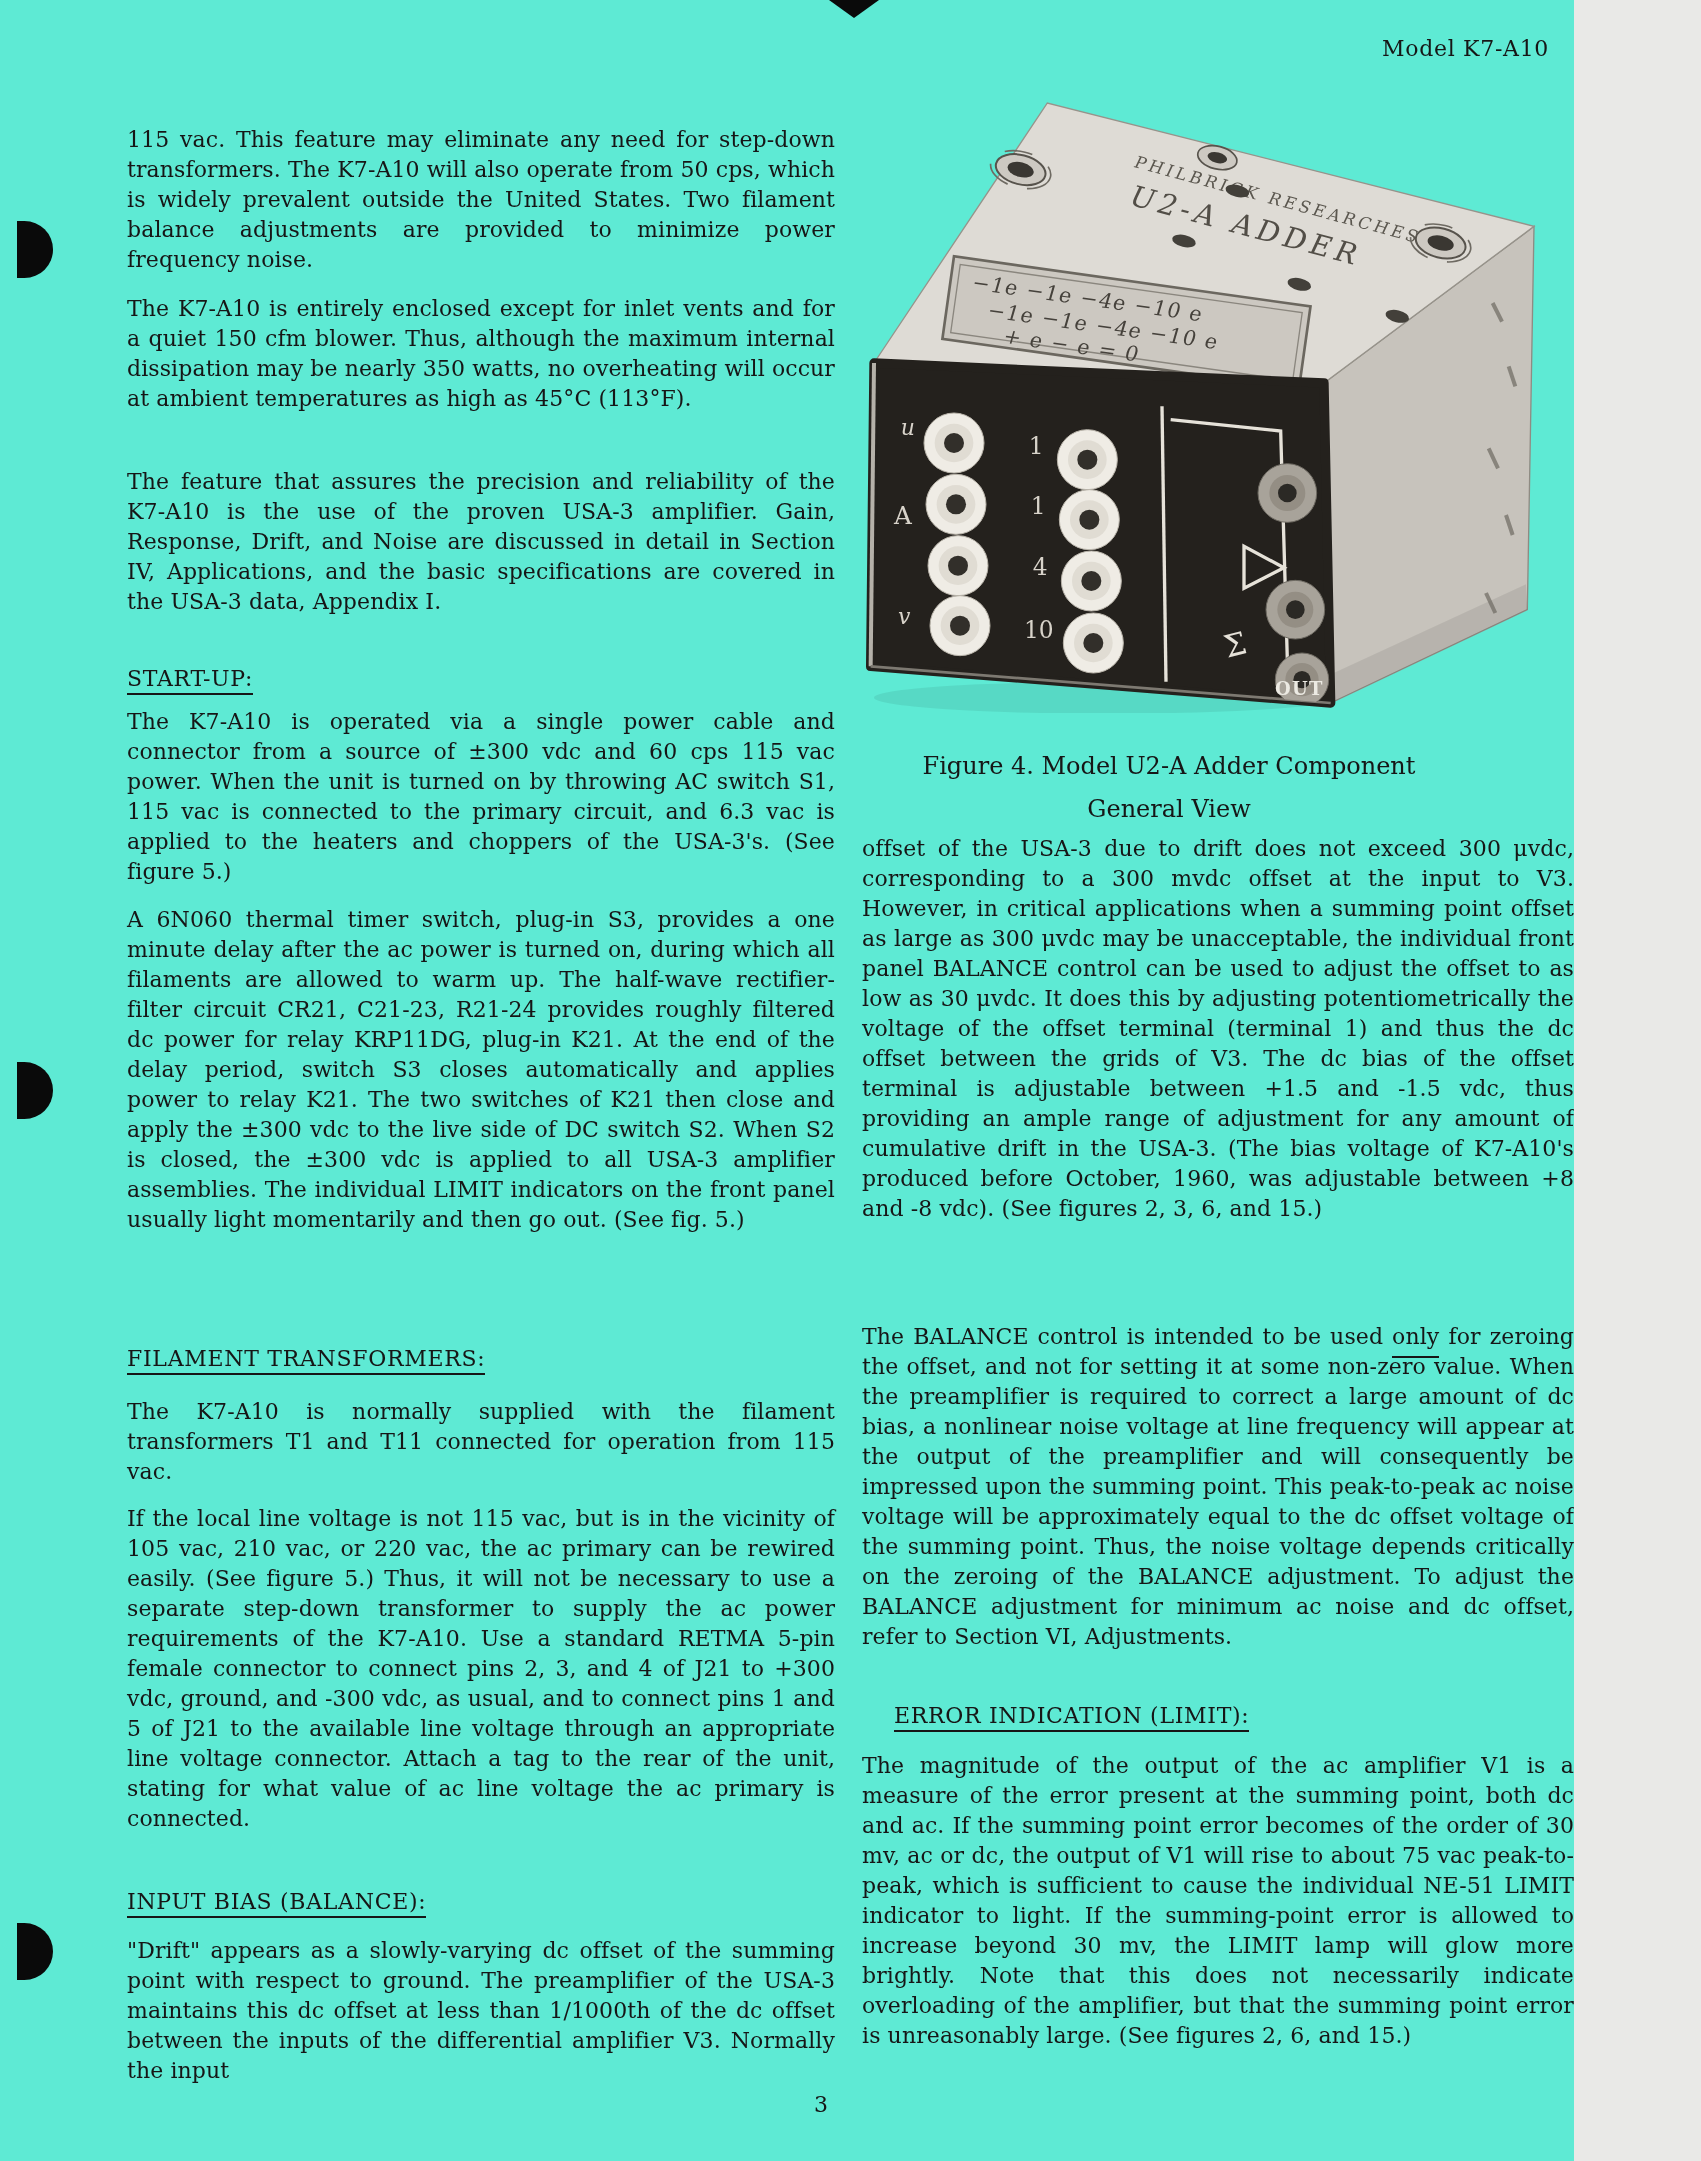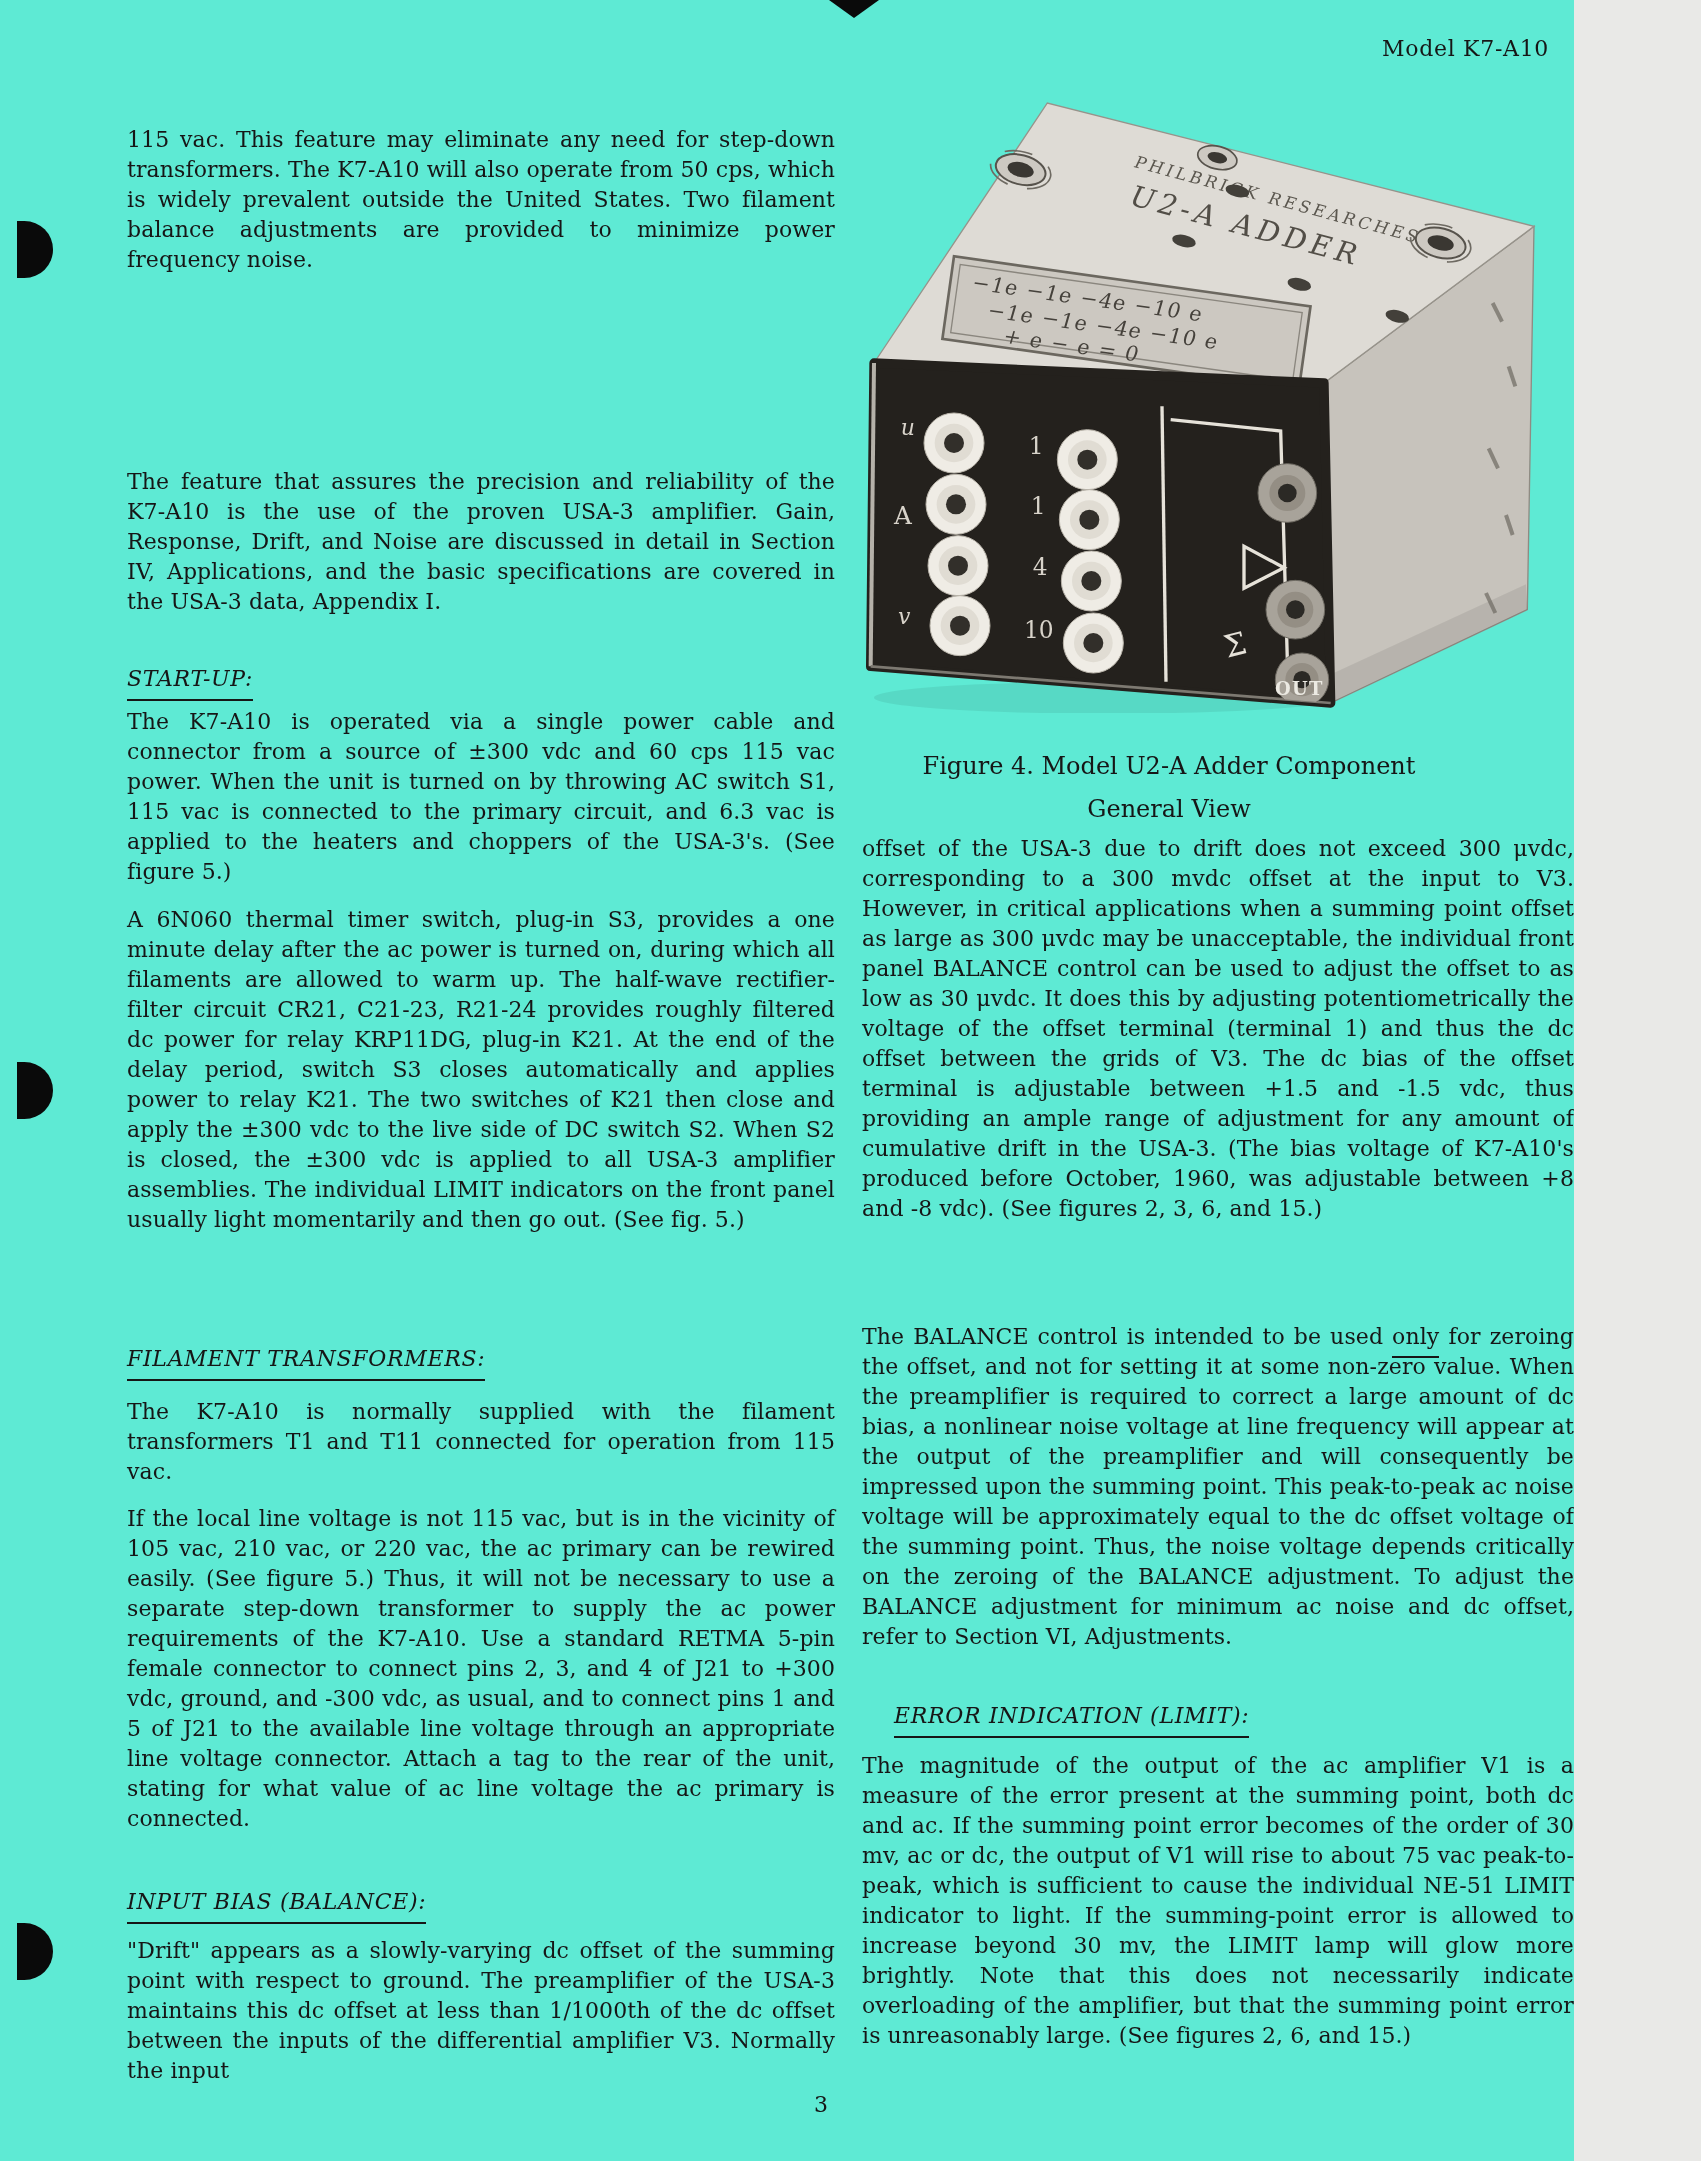--- a/index.html
+++ b/index.html
@@ -17,21 +17,21 @@
     position:absolute; left:127px; width:708px;
     font-size:22px; line-height:30px; text-align:justify;
     letter-spacing:0.1px;
   }
   .para.rcol { left:862px; width:712px; }
   .sec-head {
     position:absolute; left:127px; font-size:22px; letter-spacing:0.7px;
     white-space:nowrap;
   }
   .sec-head.rcol { left:862px;margin-left:32px; }
-  .sec-head span { border-bottom:2px solid #161616; padding-bottom:8px;font-style:italic; }
+  .sec-head span { border-bottom:2px solid #161616; padding-bottom:2px; }
   .u-word { border-bottom:2px solid #161616; padding-bottom:7px; }
   .caption {
     position:absolute; left:832px; width:674px; text-align:center;
     font-size:24px; line-height:30px;
   }
   .pageno {
     position:absolute; left:791px; top:2092px; width:60px;
     text-align:center; font-size:22px;
   }
   
@@ -58,20 +58,21 @@
 
   <div class="tri-mark"></div>
   <div class="corner-mark"></div>
   <div class="binder-mark" style="top:221px;"></div>
   <div class="binder-mark" style="top:1062px;"></div>
   <div class="binder-mark" style="top:1923px;"></div>
 
   <div class="hdr">Model K7-A10</div>
 
   <div class="para" style="top:85px;margin-top:40px;">115 vac. This feature may eliminate any need for step-down transformers. The K7-A10 will also operate from 50 cps, which is widely prevalent outside the United States. Two filament balance adjustments are provided to minimize power frequency noise.</div>
+  <div class="para" style="top:294px;">The K7-A10 is entirely enclosed except for inlet vents and for a quiet 150 cfm blower. Thus, although the maximum internal dissipation may be nearly 350 watts, no overheating will occur at ambient temperatures as high as 45°C (113°F).</div>
   <div class="para" style="top:467px;">The feature that assures the precision and reliability of the K7-A10 is the use of the proven USA-3 amplifier. Gain, Response, Drift, and Noise are discussed in detail in Section IV, Applications, and the basic specifications are covered in the USA-3 data, Appendix I.</div>
 
   <div class="sec-head" style="top:666px;"><span>START-UP:</span></div>
   <div class="para" style="top:707px;">The K7-A10 is operated via a single power cable and connector from a source of ±300 vdc and 60 cps 115 vac power. When the unit is turned on by throwing AC switch S1, 115 vac is connected to the primary circuit, and 6.3 vac is applied to the heaters and choppers of the USA-3's. (See figure 5.)</div>
   <div class="para" style="top:905px;">A 6N060 thermal timer switch, plug-in S3, provides a one minute delay after the ac power is turned on, during which all filaments are allowed to warm up. The half-wave rectifier-filter circuit CR21, C21-23, R21-24 provides roughly filtered dc power for relay KRP11DG, plug-in K21. At the end of the delay period, switch S3 closes automatically and applies power to relay K21. The two switches of K21 then close and apply the ±300 vdc to the live side of DC switch S2. When S2 is closed, the ±300 vdc is applied to all USA-3 amplifier assemblies. The individual LIMIT indicators on the front panel usually light momentarily and then go out. (See fig. 5.)</div>
 
   <div class="sec-head" style="top:1346px;"><span>FILAMENT TRANSFORMERS:</span></div>
   <div class="para" style="top:1397px;">The K7-A10 is normally supplied with the filament transformers T1 and T11 connected for operation from 115 vac.</div>
   <div class="para" style="top:1504px;">If the local line voltage is not 115 vac, but is in the vicinity of 105 vac, 210 vac, or 220 vac, the ac primary can be rewired easily. (See figure 5.) Thus, it will not be necessary to use a separate step-down transformer to supply the ac power requirements of the K7-A10. Use a standard RETMA 5-pin female connector to connect pins 2, 3, and 4 of J21 to +300 vdc, ground, and -300 vdc, as usual, and to connect pins 1 and 5 of J21 to the available line voltage through an appropriate line voltage connector. Attach a tag to the rear of the unit, stating for what value of ac line voltage the ac primary is connected.</div>
 

